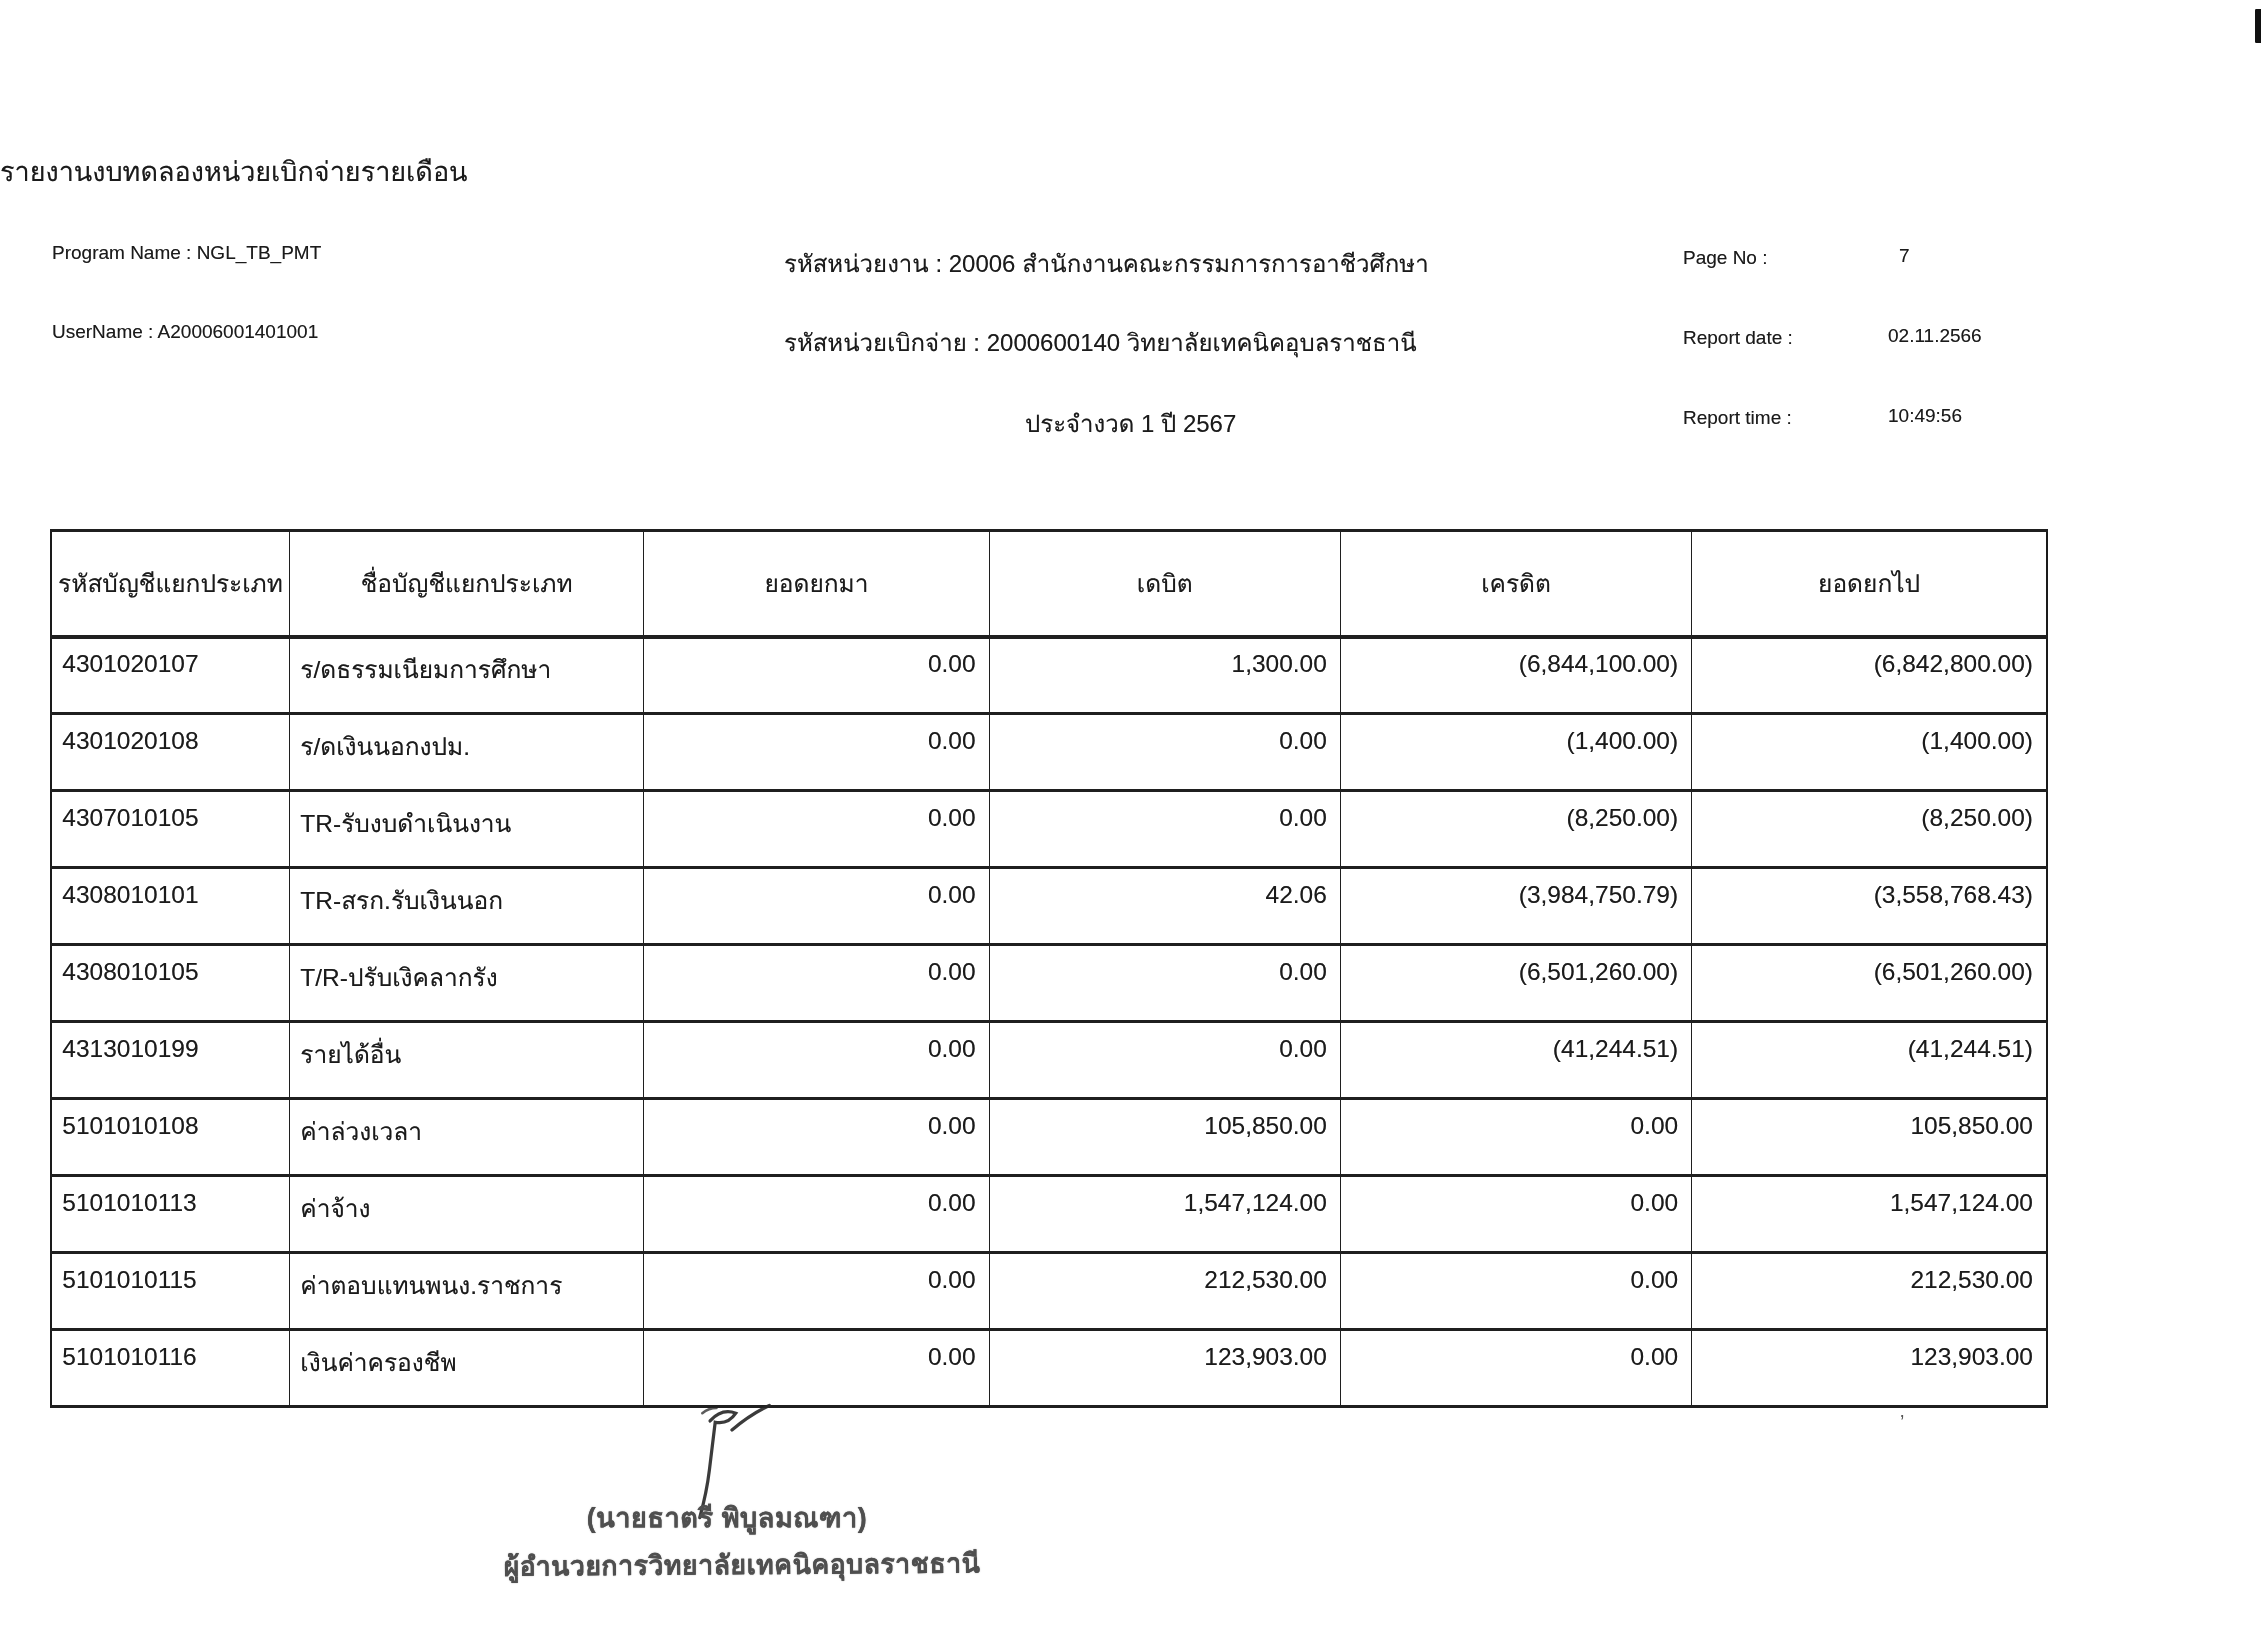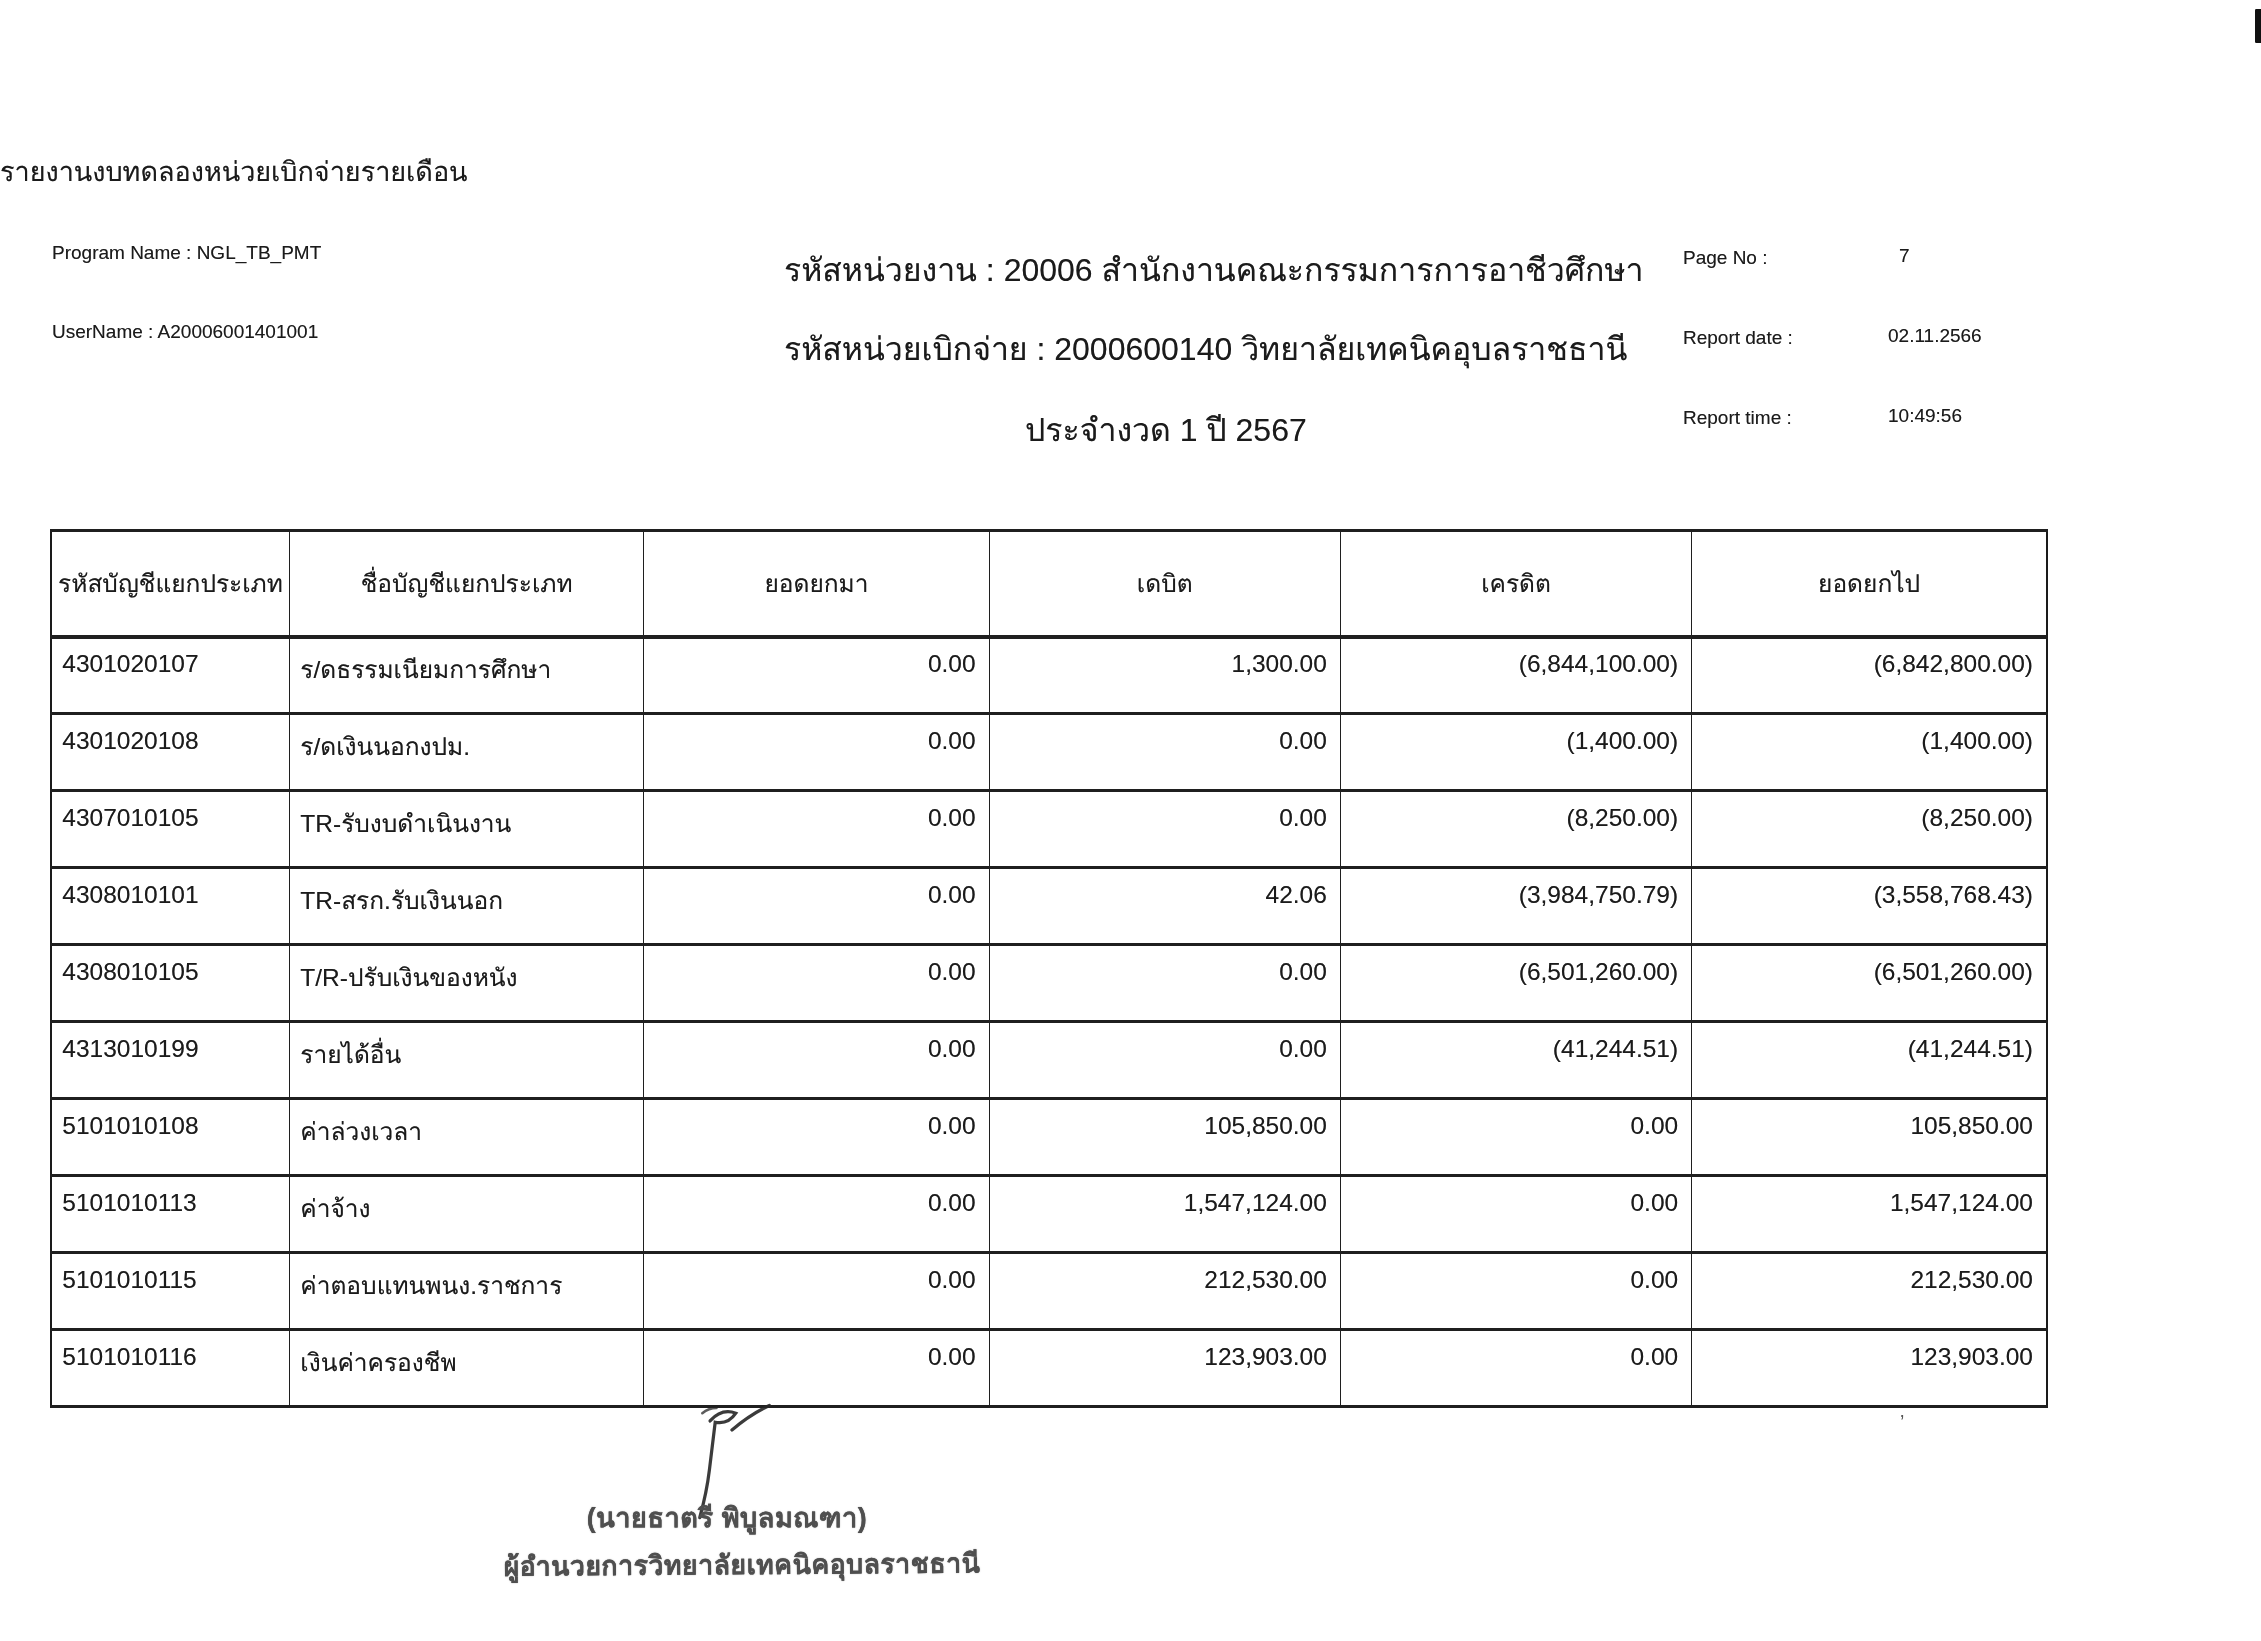--- a/index.html
+++ b/index.html
@@ -13,21 +13,21 @@
     overflow: hidden;
   }
   .scantext { text-shadow: 0 0 0.6px rgba(20,20,20,0.45); }
   .abs { position: absolute; white-space: nowrap; }
 
   .doc-title {
     top: 150px; left: 0; width: 100%;
     text-align: left; font-size: 27px;
   }
   .hline { font-size: 19px; }
-  .thai-line { font-size: 32px; }
+  .thai-line { font-size: 24px; }
 
   table.tb {
     position: absolute;
     left: 50px; top: 529px;
     width: 1998px;
     border-collapse: collapse;
     table-layout: fixed;
     font-size: 24.5px;
   }
   table.tb th, table.tb td {
@@ -144,21 +144,21 @@
       <tr>
         <td class="txt">4308010101</td>
         <td class="txt">TR-สรก.รับเงินนอก</td>
         <td class="num">0.00</td>
         <td class="num">42.06</td>
         <td class="num">(3,984,750.79)</td>
         <td class="num">(3,558,768.43)</td>
       </tr>
       <tr>
         <td class="txt">4308010105</td>
-        <td class="txt">T/R-ปรับเงินของหนัง</td>
+        <td class="txt">T/R-ปรับเงิคลากรัง</td>
         <td class="num">0.00</td>
         <td class="num">0.00</td>
         <td class="num">(6,501,260.00)</td>
         <td class="num">(6,501,260.00)</td>
       </tr>
       <tr>
         <td class="txt">4313010199</td>
         <td class="txt">รายได้อื่น</td>
         <td class="num">0.00</td>
         <td class="num">0.00</td>

